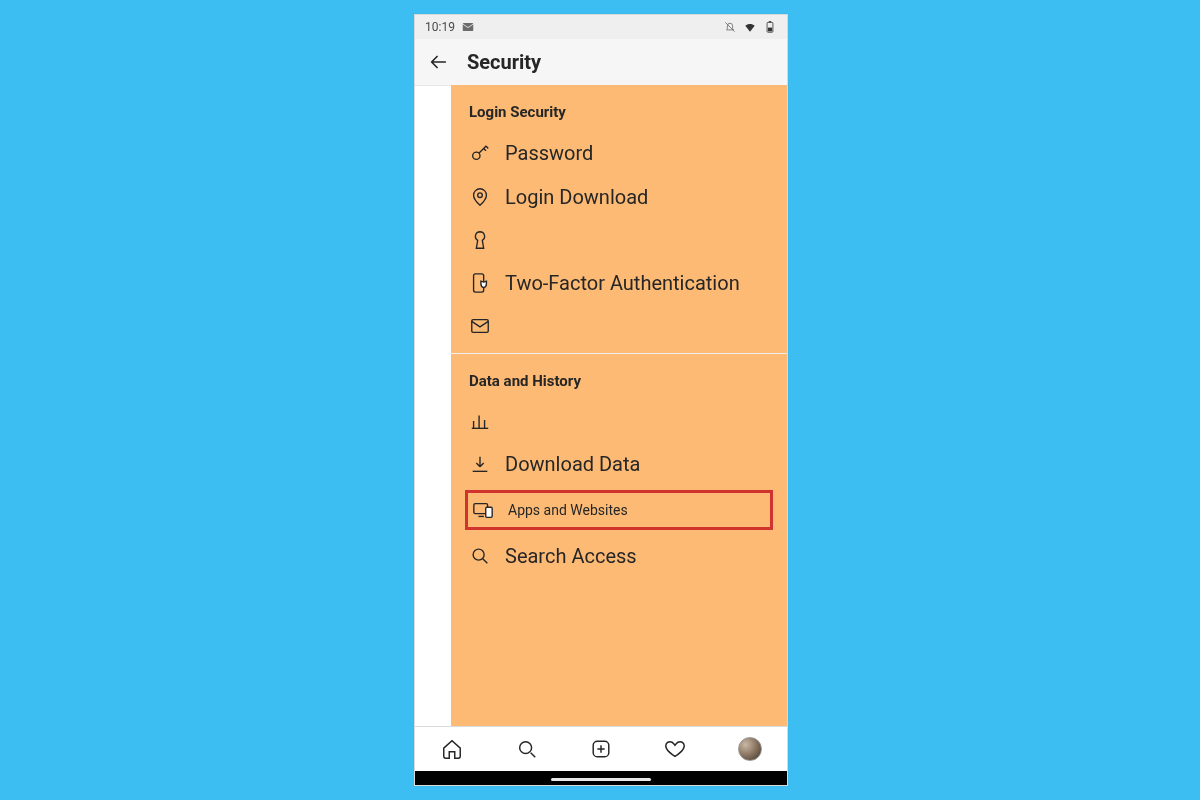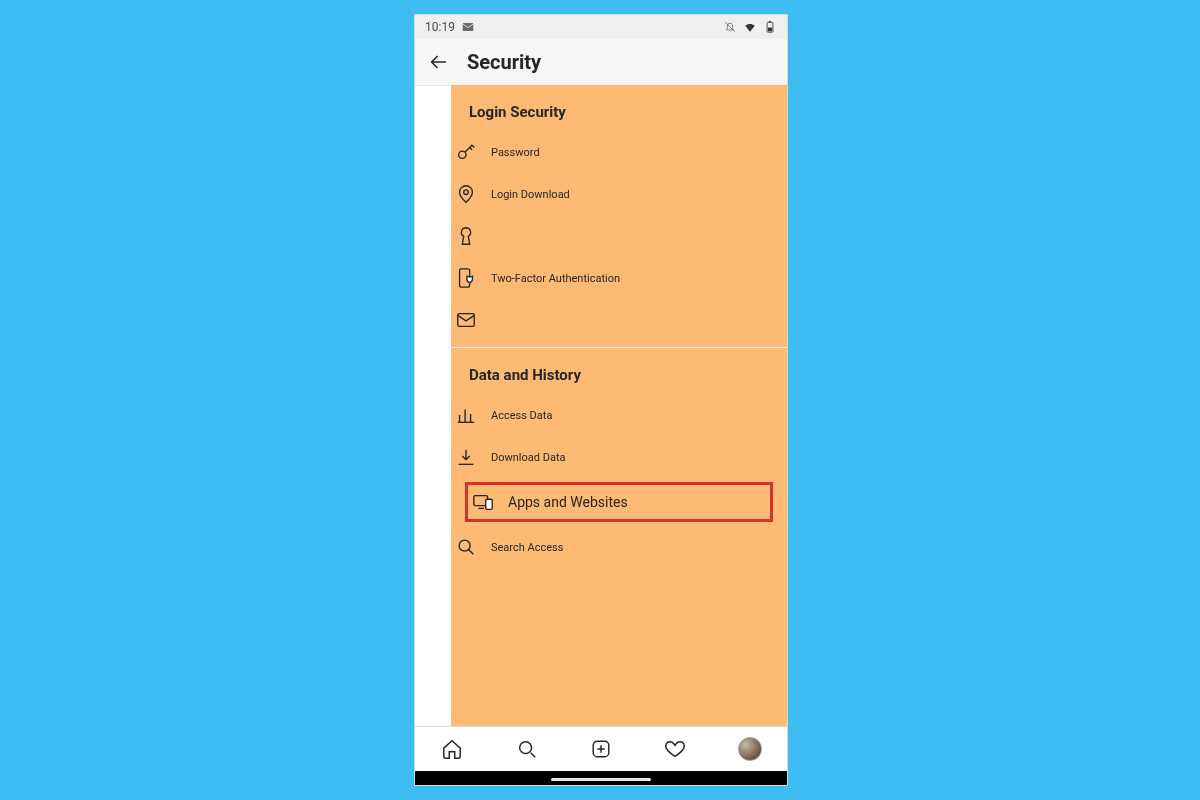--- a/index.html
+++ b/index.html
@@ -66,22 +66,22 @@
   .section:last-child { border-bottom: none; }
   .section-title {
     font-weight: 700;
     font-size: 15px;
     padding: 4px 18px 10px 18px;
   }
   .row {
     display: flex;
     align-items: center;
     gap: 14px;
-    padding: 10px 4px;
-    font-size: 11px;
+    padding: 10px 18px;
+    font-size: 20px;
     color: #262626;
     cursor: pointer;
   }
   .row .icon {
     width: 22px;
     height: 22px;
     display: flex;
     align-items: center;
     justify-content: center;
     flex-shrink: 0;
@@ -247,21 +247,20 @@
     <div class="section">
       <div class="section-title">Data and History</div>
 
       <div class="row">
         <span class="icon">
           <svg viewBox="0 0 24 24">
               <path d="M5 20V12m6 8V6m6 14v-9"></path>
               <path d="M3 20h18"></path>
             </svg>
         </span>
-        <span class="label">Access Data</span>
       </div>
 
       <div class="row">
         <span class="icon">
           <svg viewBox="0 0 24 24">
               <path d="M12 4v11m0 0l-4-4m4 4l4-4"></path>
               <path d="M4 20h16"></path>
             </svg>
         </span>
         <span class="label">Download Data</span>

